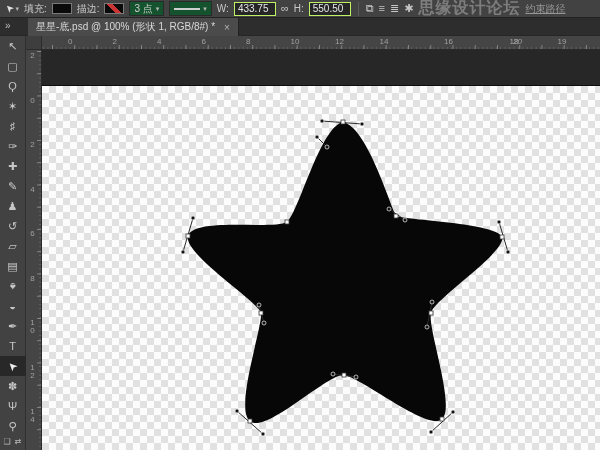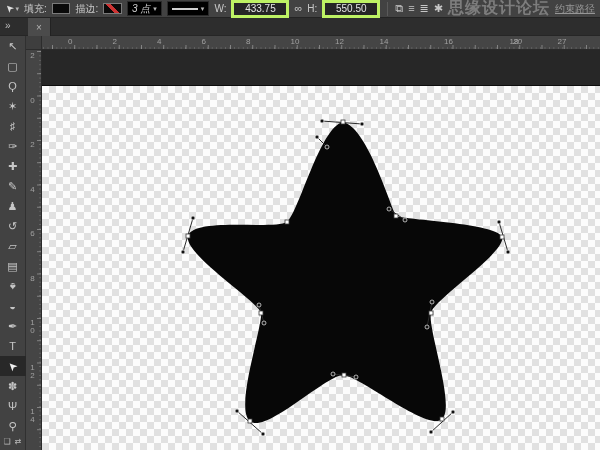--- a/index.html
+++ b/index.html
@@ -10,24 +10,24 @@
   
   .options-bar{position:absolute;left:0;top:0;right:0;height:18px;background:var(--bar_bg);
     border-bottom:1px solid #232323;display:flex;align-items:center;gap:5px;padding:0 5px;
     box-sizing:border-box;color:#cfcfcf;font-size:10px;white-space:nowrap;}
   .tool-preset{display:flex;align-items:center;gap:2px;color:#e0e0e0;}
   .tool-preset .arrow{display:inline-block;transform:rotate(-135deg);font-size:10px;}
   .caret{font-size:7px;color:#b5b5b5;}
   .obl{color:#c9c9c9;}
   .swatch{width:20px;height:11px;background:#0a0a0a;border:1px solid #7a7a7a;box-sizing:border-box;}
   .swatch.stroke{background-color:#0a0a0a;background-image:linear-gradient(45deg,transparent 40%,var(--stroke_slash) 40%,var(--stroke_slash) 60%,transparent 60%);}
-  .ddbox{display:flex;align-items:center;gap:3px;background:#000000;border:1px solid #2a2a2a;height:13px;padding:0 4px;font-style:italic;}
+  .ddbox{display:flex;align-items:center;gap:3px;background:#14532d;border:1px solid #2a2a2a;height:13px;padding:0 4px;}
   .linestyle{width:26px;height:0;border-top:2px solid #cfcfcf;}
-  .field{background:#262626;border:3px solid #bef264;color:#e6e6e6;padding:0 9px;height:12px;
-    line-height:12px;font-size:10px;min-width:34px;text-align:center;}
+  .field{background:#262626;border:1px solid #bef264;color:#e6e6e6;padding:0 3px;height:12px;
+    line-height:12px;font-size:10px;min-width:34px;text-align:left;}
   .vsep{width:1px;height:14px;background:#5a5a5a;margin:0 2px;flex:none;}
   .obicon{color:#c6c6c6;font-size:11px;line-height:11px;}
   .watermark{color:rgba(175,175,175,.55);filter:blur(.5px);font-size:16px;letter-spacing:1px;font-weight:bold;}
   .constrain{color:#969696;font-size:10px;text-decoration:underline;}
 
   
   .tab-bar{position:absolute;top:18px;left:0;right:0;height:18px;background:#2d2d2d;border-bottom:1px solid #262626;box-sizing:border-box;}
   .collapse{position:absolute;left:5px;top:2px;color:#bdbdbd;font-size:10px;}
   .doc-tab{position:absolute;left:28px;top:0;height:18px;background:#4b4b4b;color:#d9d9d9;
     font-size:10px;display:flex;align-items:center;gap:9px;padding:0 8px;border-right:1px solid #222;}
@@ -100,20 +100,21 @@
     <span class="obicon">≡</span>
     <span class="obicon">≣</span>
     <span class="obicon">✱</span>
     <span class="watermark">思缘设计论坛</span>
     <span class="constrain">约束路径</span>
   </div>
 
   <div class="tab-bar">
     <span class="collapse">»</span>
     <div class="doc-tab">
+      <span>星星-底.psd @ 100% (形状 1, RGB/8#) *</span>
       <span class="tab-close">×</span>
     </div>
   </div>
 
   <div class="tool-strip" id="tool-strip">
       <div class="tool">
         <span class="g">↖</span>
       </div>
       <div class="tool">
         <span class="g">▢</span>
@@ -184,21 +185,21 @@
       <span class="rl" style="left: 70.5px;">2</span>
       <span class="rl" style="left: 115px;">4</span>
       <span class="rl" style="left: 159.5px;">6</span>
       <span class="rl" style="left: 204px;">8</span>
       <span class="rl" style="left: 248.5px;">10</span>
       <span class="rl" style="left: 293px;">12</span>
       <span class="rl" style="left: 337.5px;">14</span>
       <span class="rl" style="left: 402px;">16</span>
       <span class="rl" style="left: 426.5px; margin-left: 41px;">18</span>
       <span class="rl" style="left: 471px; font-style: italic;">20</span>
-      <span class="rl" style="left: 515.5px;">27</span>
+      <span class="rl" style="left: 515.5px;">19</span>
     </div>
   <div class="ruler-left" id="ruler-left">
       <span class="rv" style="top: 1px;">2</span>
       <span class="rv" style="top: 45.5px;">0</span>
       <span class="rv" style="top: 90px;">2</span>
       <span class="rv" style="top: 134.5px;">4</span>
       <span class="rv" style="top: 179px;">6</span>
       <span class="rv" style="top: 223.5px;">8</span>
       <span class="rv" style="top: 268px;">10</span>
       <span class="rv" style="top: 312.5px;">12</span>

